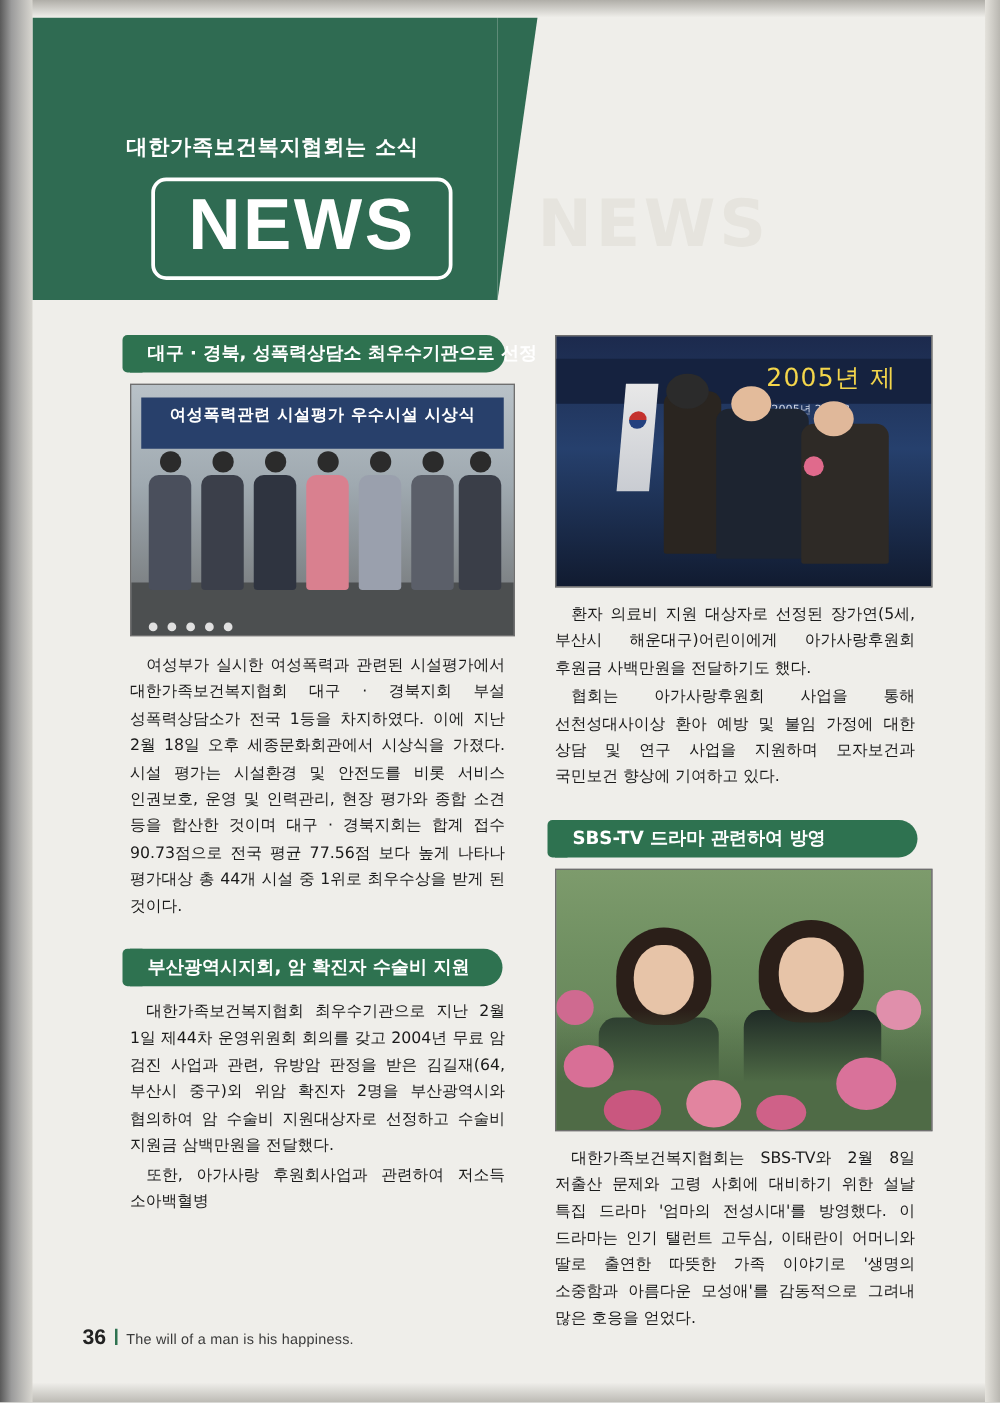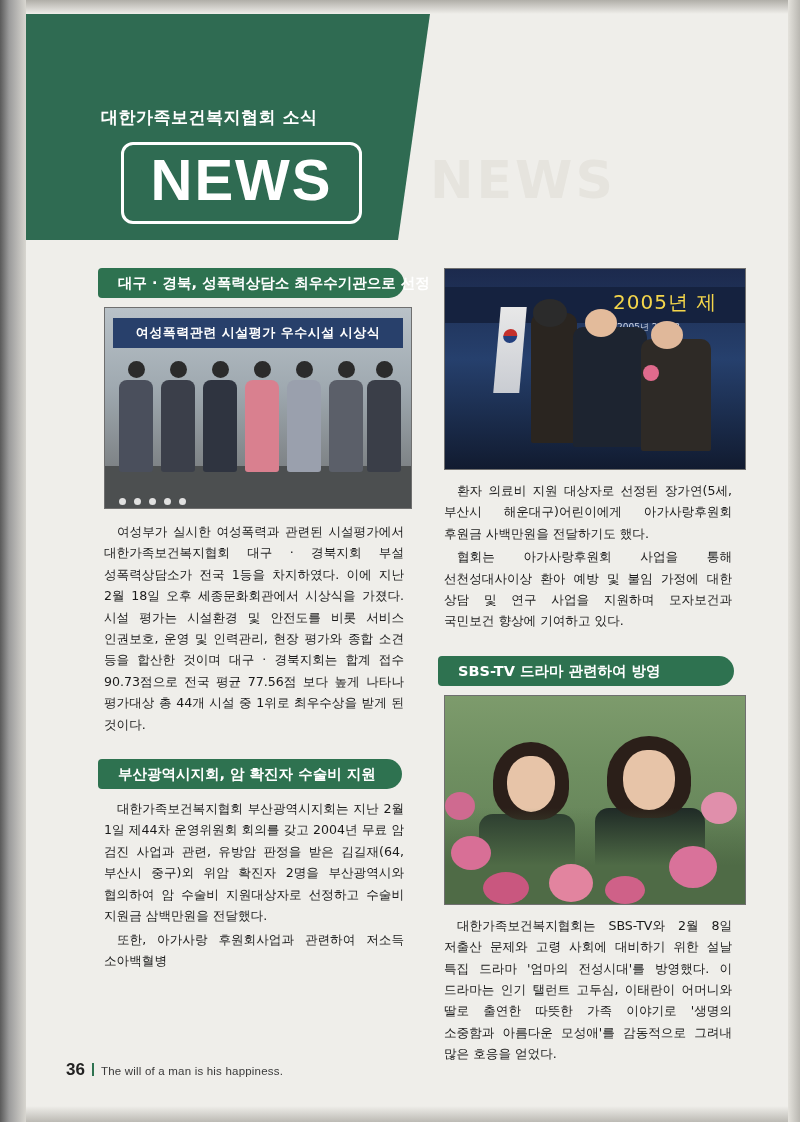--- a/index.html
+++ b/index.html
@@ -168,21 +168,21 @@
 
   
   .photo1 { width: 306px; height: 200px; margin-bottom: 12px; }
   .p1-bg {
     position: absolute; inset: 0;
     background: linear-gradient(to bottom, #b9c2c8 0%, #9fa9b0 40%, #6d6f70 100%);
   }
   .p1-banner {
     position: absolute;
     left: 8px; top: 10px;
-    width: 290px; height: 30px;
+    width: 290px; height: 41px;
     background: #28406b;
     color: #ffffff;
     font-size: 13px;
     font-weight: bold;
     line-height: 30px;
     text-align: center;
     letter-spacing: 0.5px;
     overflow: hidden;
     white-space: nowrap;
   }
@@ -352,21 +352,21 @@
 <div class="page">
 
   <div class="scan-top"></div>
   <div class="scan-left"></div>
   <div class="scan-right"></div>
   <div class="scan-bottom"></div>
 
   <div class="ghost-news">NEWS</div>
 
   <div class="masthead">
-    <div class="mast-kicker">대한가족보건복지협회 소식</div>
+    <div class="mast-kicker">대한가족보건복지협회는 소식</div>
     <div class="news-box">
       <div class="news-word">NEWS</div>
     </div>
   </div>
 
   <div class="col-left">
 
     <div class="banner narrow">
       <div class="banner-text">대구 · 경북, 성폭력상담소 최우수기관으로 선정</div>
     </div>
@@ -407,21 +407,21 @@
     </div>
 
     <p class="para">여성부가 실시한 여성폭력과 관련된 시설평가에서 대한가족보건복지협회 대구 · 경북지회 부설 성폭력상담소가 전국 1등을 차지하였다. 이에 지난 2월 18일 오후 세종문화회관에서 시상식을 가졌다. 시설 평가는 시설환경 및 안전도를 비롯 서비스 인권보호, 운영 및 인력관리, 현장 평가와 종합 소견 등을 합산한 것이며 대구 · 경북지회는 합계 접수 90.73점으로 전국 평균 77.56점 보다 높게 나타나 평가대상 총 44개 시설 중 1위로 최우수상을 받게 된 것이다.</p>
 
     <div class="gap-lg"></div>
 
     <div class="banner w2">
       <div class="banner-text">부산광역시지회, 암 확진자 수술비 지원</div>
     </div>
 
-    <p class="para">대한가족보건복지협회 부산광역시지회는 지난 2월 1일 제44차 운영위원회 회의를 갖고 2004년 무료 암 검진 사업과 관련, 유방암 판정을 받은 김길재(64, 부산시 중구)외 위암 확진자 2명을 부산광역시와 협의하여 암 수술비 지원대상자로 선정하고 수술비 지원금 삼백만원을 전달했다.</p>
+    <p class="para">대한가족보건복지협회 최우수기관으로 지난 2월 1일 제44차 운영위원회 회의를 갖고 2004년 무료 암 검진 사업과 관련, 유방암 판정을 받은 김길재(64, 부산시 중구)외 위암 확진자 2명을 부산광역시와 협의하여 암 수술비 지원대상자로 선정하고 수술비 지원금 삼백만원을 전달했다.</p>
     <p class="para">또한, 아가사랑 후원회사업과 관련하여 저소득 소아백혈병</p>
   </div>
 
   <div class="col-right">
 
     <div class="photo photo2">
       <div class="p2-bg"></div>
       <div class="p2-band"></div>
       <div class="p2-year">2005년 제</div>
       <div class="p2-sub">2005년 2월 1?</div>

